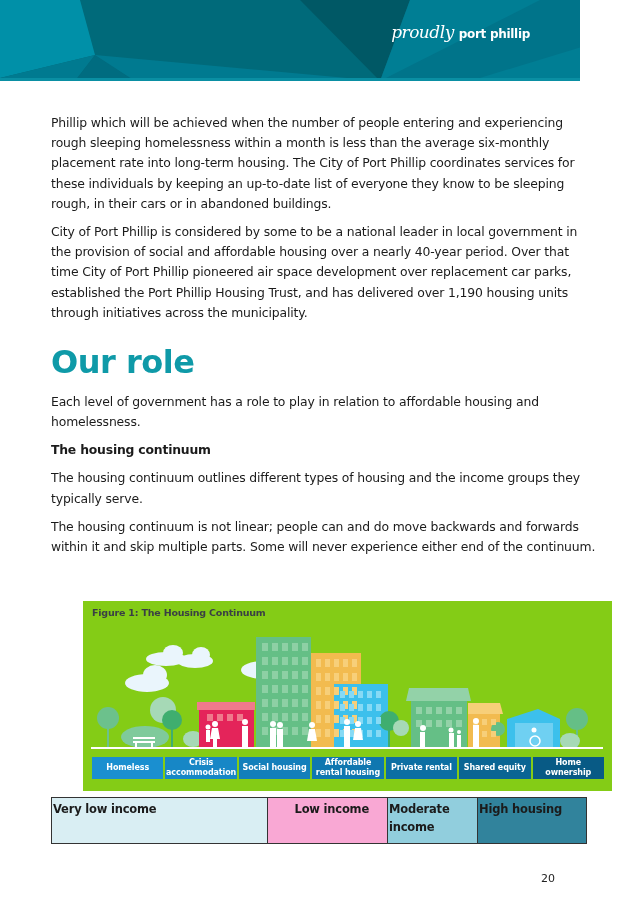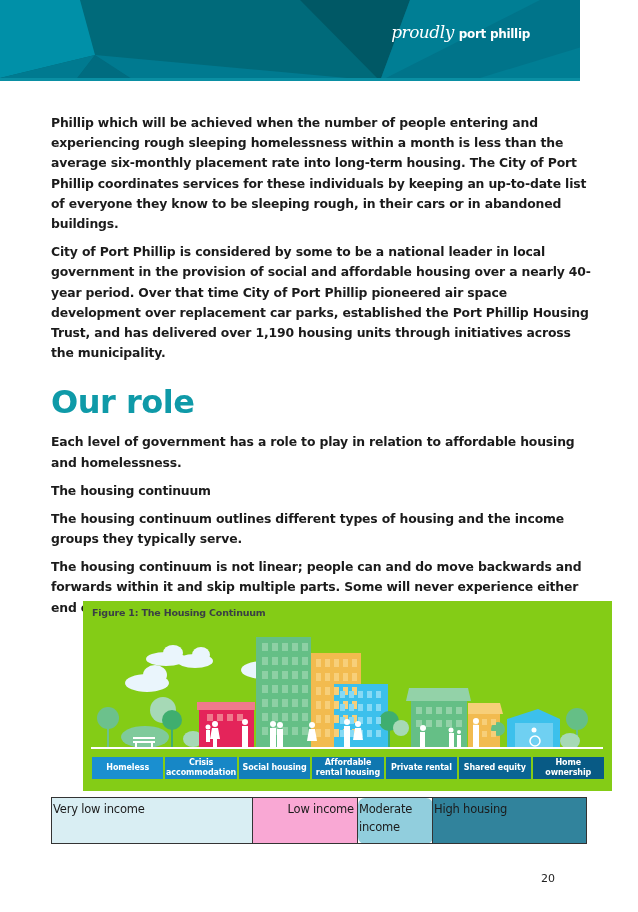--- a/index.html
+++ b/index.html
@@ -6,34 +6,34 @@
   body { width: 638px; height: 912px; position: relative; overflow: hidden;
          font-family: "DejaVu Sans", "Liberation Sans", sans-serif; color: #1b1b1b; }
 
   .header { position: absolute; left: 0; top: 0; width: 580px; height: 81px; overflow: hidden; }
   .header svg { display: block; }
   .brand { position: absolute; right: 50px; top: 22px; color: #ffffff; display: flex; align-items: baseline; }
   .brand .script { font-family: "DejaVu Serif", serif; font-style: italic; font-size: 17px; margin-right: 5px; letter-spacing: -0.5px; }
   .brand .name { font-family: "DejaVu Sans", sans-serif; font-weight: bold; font-size: 12px; letter-spacing: -0.3px; }
 
   .content { position: absolute; left: 51px; top: 113px; width: 545px; }
-  p.body { margin: 0 0 8px 0; font-size: 12.4px; line-height: 20.2px; letter-spacing: -0.15px; font-weight: bold; }
+  p.body { margin: 0 0 8px 0; font-size: 12.4px; line-height: 20.2px; letter-spacing: -0.15px; }
   h1 { margin: 19px 0 10px 0; font-size: 32px; line-height: 40px; color: #0f9aa8; font-weight: bold; letter-spacing: -0.5px; }
   h3 { margin: 0 0 8px 0; font-size: 12.4px; line-height: 20px; font-weight: bold; letter-spacing: -0.2px; }
 
   .figure { position: absolute; left: 51px; top: 601px; width: 529px; height: 190px; background: #84cc16; margin-left: 32px; }
   .figure .fig-title { position: absolute; left: 9px; top: 6px; font-size: 9.5px; font-weight: bold; color: #3a3f44; letter-spacing: -0.2px; }
   .figure svg.scene { position: absolute; left: 0; top: 0; }
   .labels { position: absolute; left: 9px; top: 156px; width: 512px; height: 22px; display: flex; gap: 2px; }
   .labels .lbl { flex: 1; display: flex; align-items: center; justify-content: center; text-align: center;
                  color: #ffffff; font-size: 8px; font-weight: bold; line-height: 10px; letter-spacing: -0.1px; }
 
   table.income { position: absolute; left: 51px; top: 797px; width: 536px; height: 47px; border-collapse: collapse; }
-  table.income td { border: 1px solid #333; vertical-align: top; padding: 2px 3px 0 1px;
-                    font-size: 11.5px; line-height: 18px; color: #1b1b1b; letter-spacing: -0.2px; }
+  table.income td { border: 1px solid #333; vertical-align: top; padding: 2px 18px 0 1px;
+                    font-size: 11.5px; line-height: 18px; color: #1b1b1b; letter-spacing: -0.2px; font-weight: bold; }
 
   .pagenum { position: absolute; left: 541px; top: 872px; font-size: 11px; color: #222; }
 </style>
 </head>
 <body>
 
 <div class="header">
   <svg width="638" height="81" viewBox="0 0 638 81">
     <rect x="0" y="0" width="638" height="81" fill="#006a7a"></rect>
     <polygon points="0,0 80,0 95,55 0,78" fill="#0090a8"></polygon>
@@ -294,19 +294,19 @@
     <div class="lbl" style="background: rgb(10, 101, 148);">Shared equity</div>
     <div class="lbl" style="background: rgb(8, 90, 133);">Home ownership</div>
   </div>
 </div>
 
 <table class="income">
   <tbody>
       <tr>
     <td style="width: 196px; background: rgb(217, 238, 243);">Very low income</td>
     <td style="width: 100px; background: #f9a8d4; text-align: right;">Low income</td>
-    <td style="width: 70px; background: rgb(145, 206, 221); border-radius: 7px;">Moderate income</td>
+    <td style="width: 70px; background: rgb(145, 206, 221);">Moderate income</td>
     <td style="background: rgb(49, 131, 156);">High housing</td>
   </tr>
 </tbody>
   </table>
 
 <div class="pagenum">20</div>
 
 </body></html>

